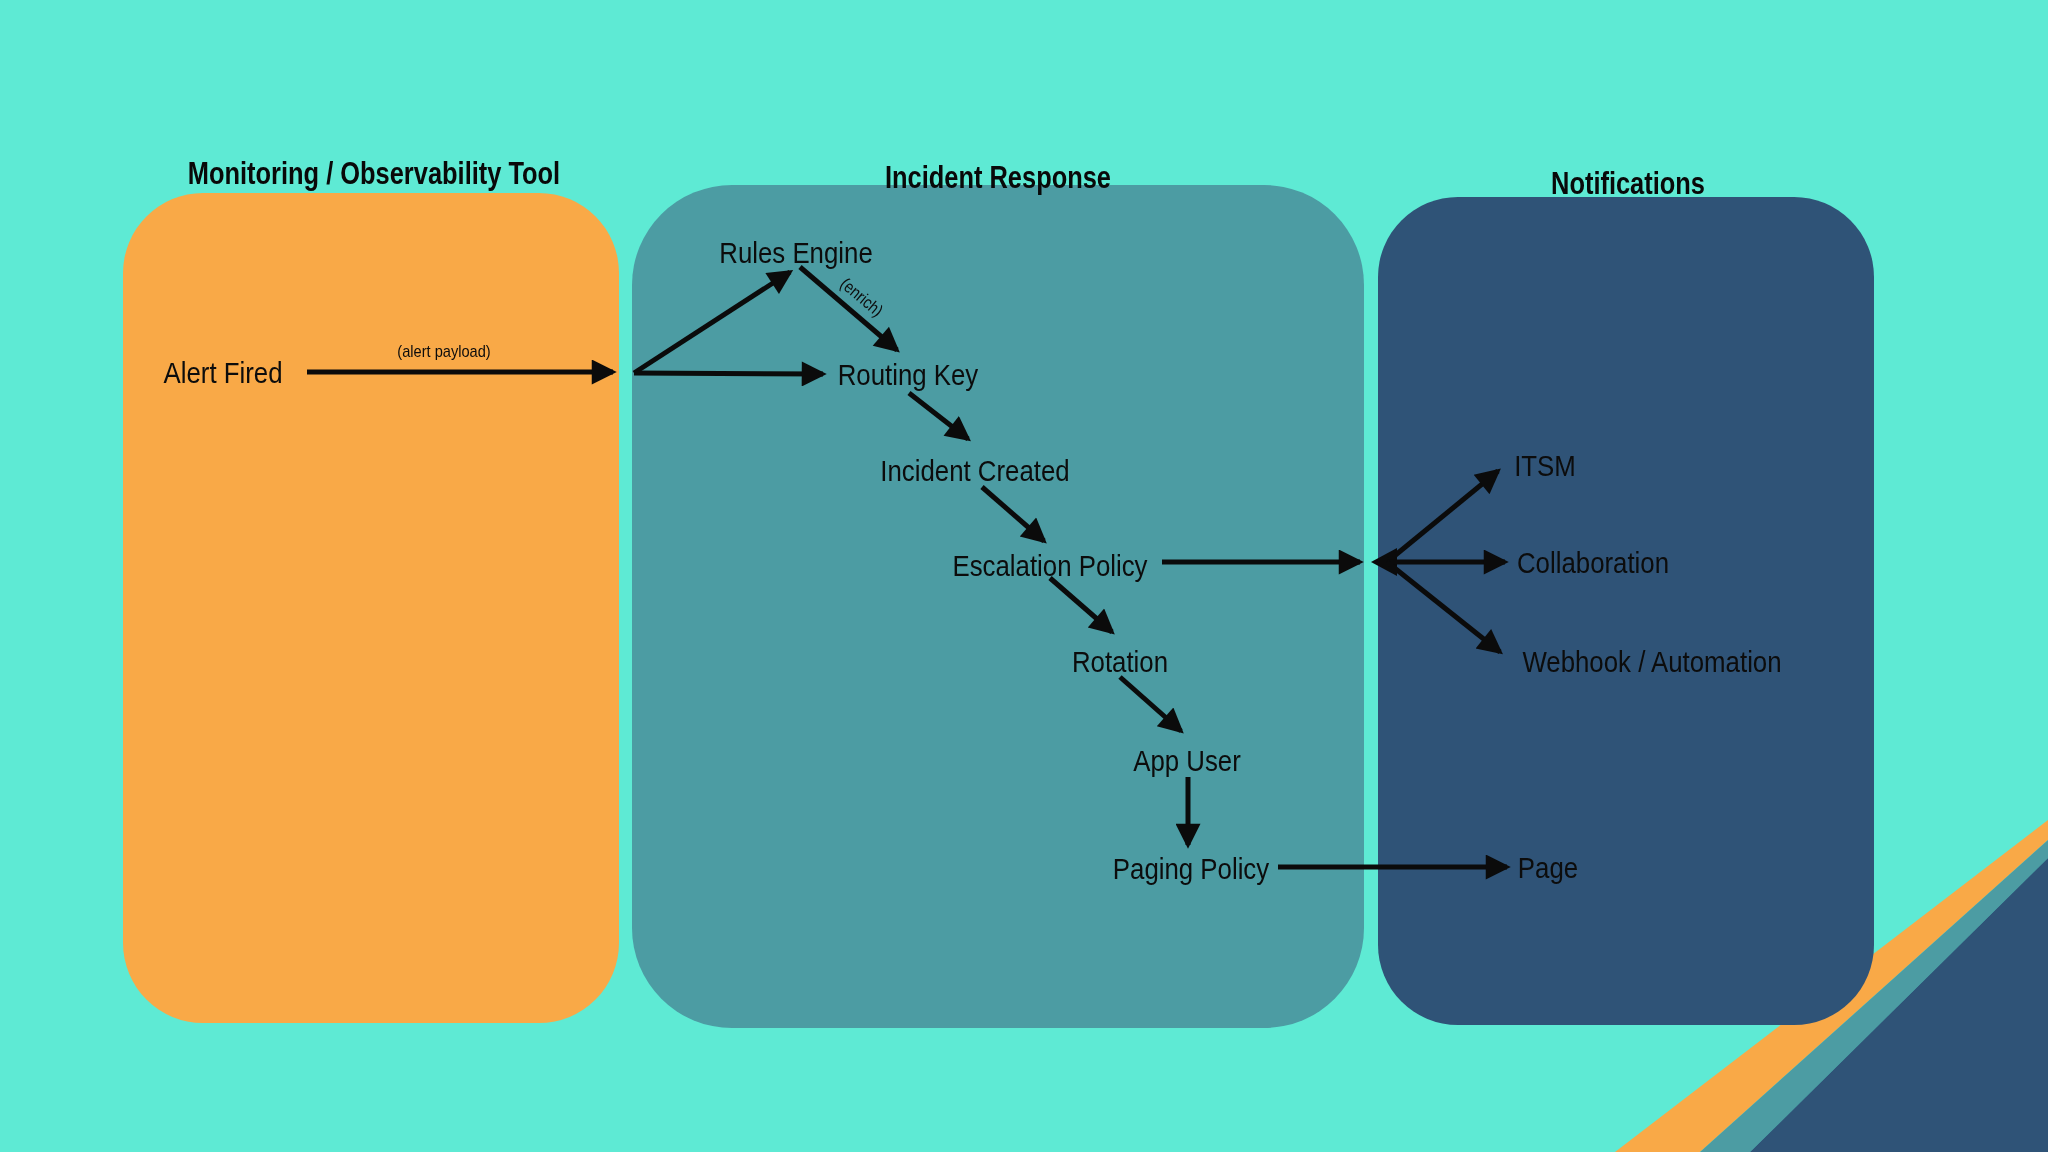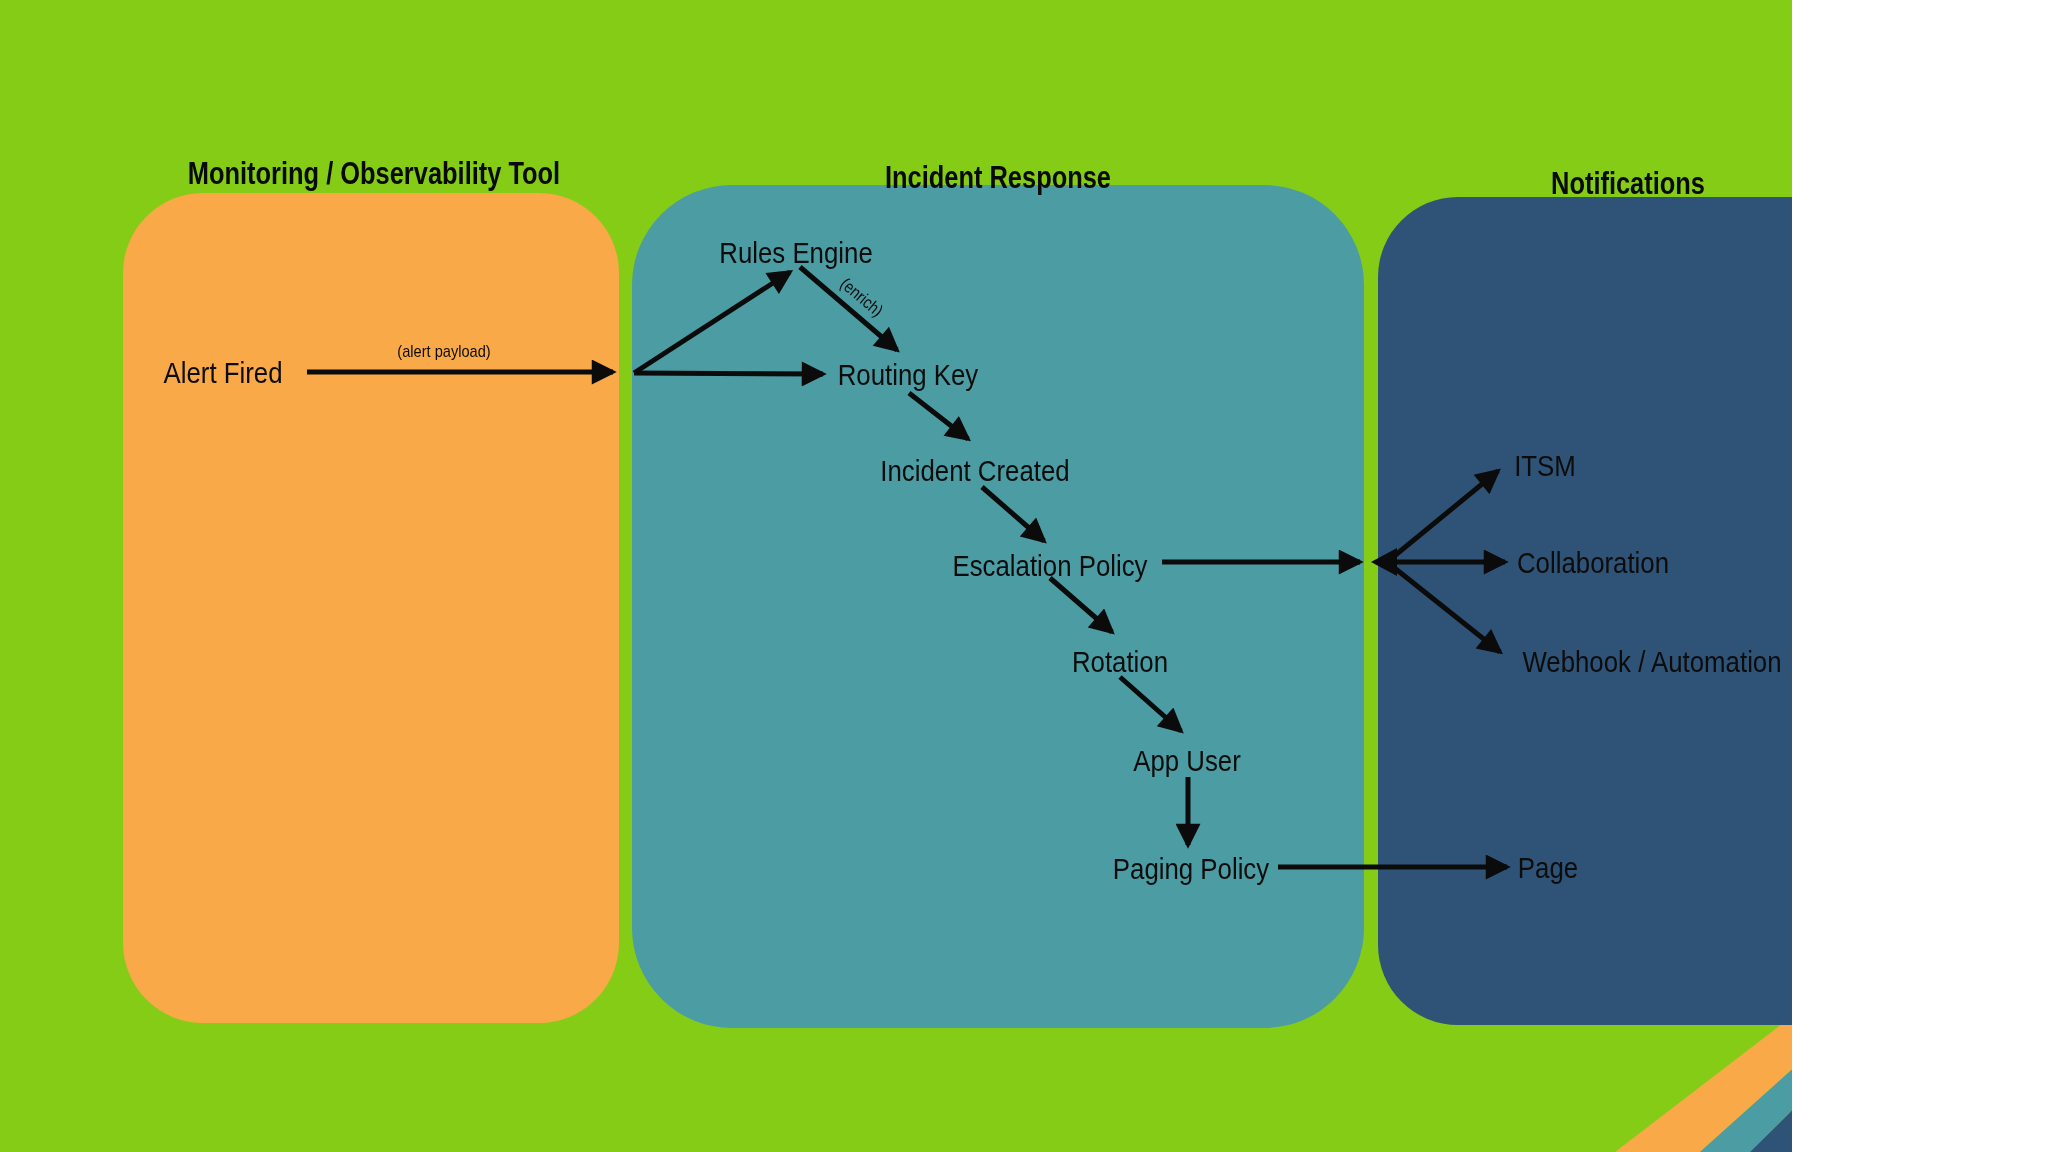--- a/index.html
+++ b/index.html
@@ -1,17 +1,17 @@
 <!DOCTYPE html>
 <html><head>
 <meta charset="utf-8">
 <style>
   html,body{margin:0;padding:0;background:#ffffff;}
   .stage{
-    position:relative;width:1792px;height:1152px;overflow:hidden;background:#84cc16;
+    position:relative;width:2048px;height:1152px;overflow:hidden;background:#5eead4;
     font-family:"Liberation Sans",sans-serif;
   }
   .decor,.edges{position:absolute;left:0;top:0;width:2048px;height:1152px;}
   .decor{z-index:0;}
   .panel{position:absolute;z-index:1;}
   #panel-monitoring{left:123px;top:193px;width:496px;height:830px;border-radius:80px;background:#F9A947;}
   #panel-incident{left:632px;top:185px;width:732px;height:843px;border-radius:100px;background:#4C9CA3;}
   #panel-notifications{left:1378px;top:197px;width:496px;height:828px;border-radius:80px;background:#2F5377;}
   .edges{z-index:2;}
   .edges line{stroke:#0b0b0b;stroke-width:5;}

